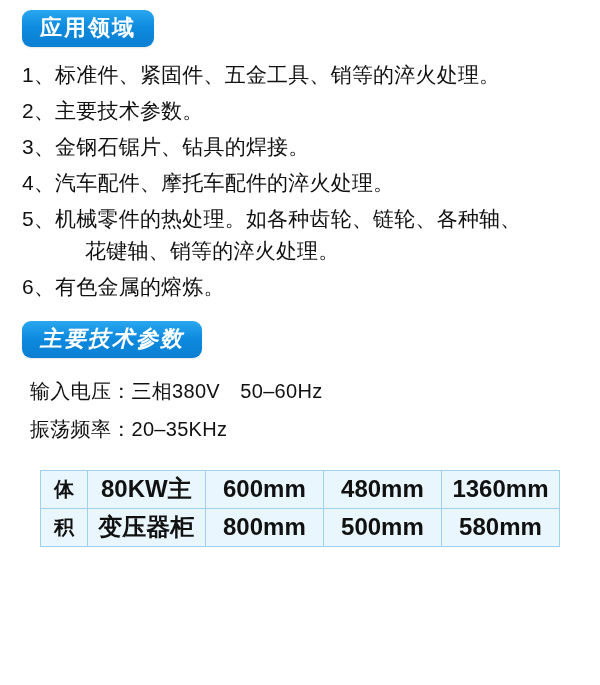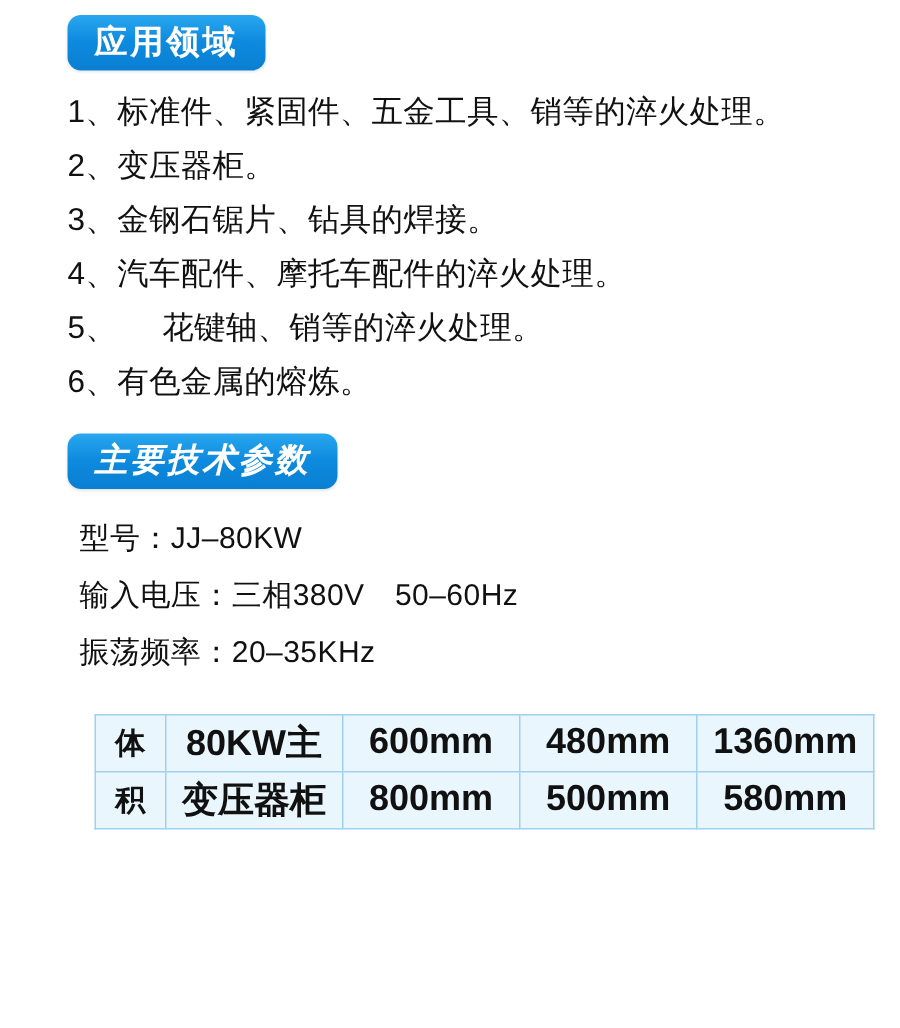--- a/index.html
+++ b/index.html
@@ -14,21 +14,20 @@
     font-family: "Liberation Sans", sans-serif;
     color: #1a1a1a;
     overflow: hidden;
     position: relative;
   }
 
   .page {
     width: 565px;
     height: 685px;
     position: relative;
-    padding-left: 23px;
   }
 
   
   .heading-wrap {
     padding-left: 22px;
     padding-top: 10px;
   }
   .heading-pill {
     display: inline-block;
     background: linear-gradient(to bottom, #2aa7ef 0%, #0d8ade 48%, #0a7fd2 100%);
@@ -123,60 +122,60 @@
     <div class="list-item">
       <span class="num">1、</span>
       <span class="txt">
         <span>标准件、紧固件、五金工具、销等的淬火处理。</span>
       </span>
     </div>
 
     <div class="list-item">
       <span class="num">2、</span>
       <span class="txt">
-        <span>变压器柜。</span>
+        <span>主要技术参数。</span>
       </span>
     </div>
 
     <div class="list-item">
       <span class="num">3、</span>
       <span class="txt">
         <span>金钢石锯片、钻具的焊接。</span>
       </span>
     </div>
 
     <div class="list-item">
       <span class="num">4、</span>
       <span class="txt">
         <span>汽车配件、摩托车配件的淬火处理。</span>
       </span>
     </div>
 
     <div class="list-item">
       <span class="num">5、</span>
       <span class="txt">
+        <span>机械零件的热处理。如各种齿轮、链轮、各种轴、</span>
         <span class="cont">花键轴、销等的淬火处理。</span>
       </span>
     </div>
 
     <div class="list-item">
       <span class="num">6、</span>
       <span class="txt">
         <span>有色金属的熔炼。</span>
       </span>
     </div>
 
   </div>
 
   <div class="heading-wrap" style="padding-top:14px;font-style:italic;">
     <span class="heading-pill">主要技术参数</span>
   </div>
 
   <div class="params">
-    <div class="param-line">型号：JJ–80KW</div>
     <div class="param-line">输入电压：三相380V　50–60Hz</div>
     <div class="param-line">振荡频率：20–35KHz</div>
   </div>
 
   <div class="table-wrap">
     <table class="spec">
       <tbody>
         <tr>
           <td class="label-col">体</td>
           <td class="name-col">80KW主</td>

